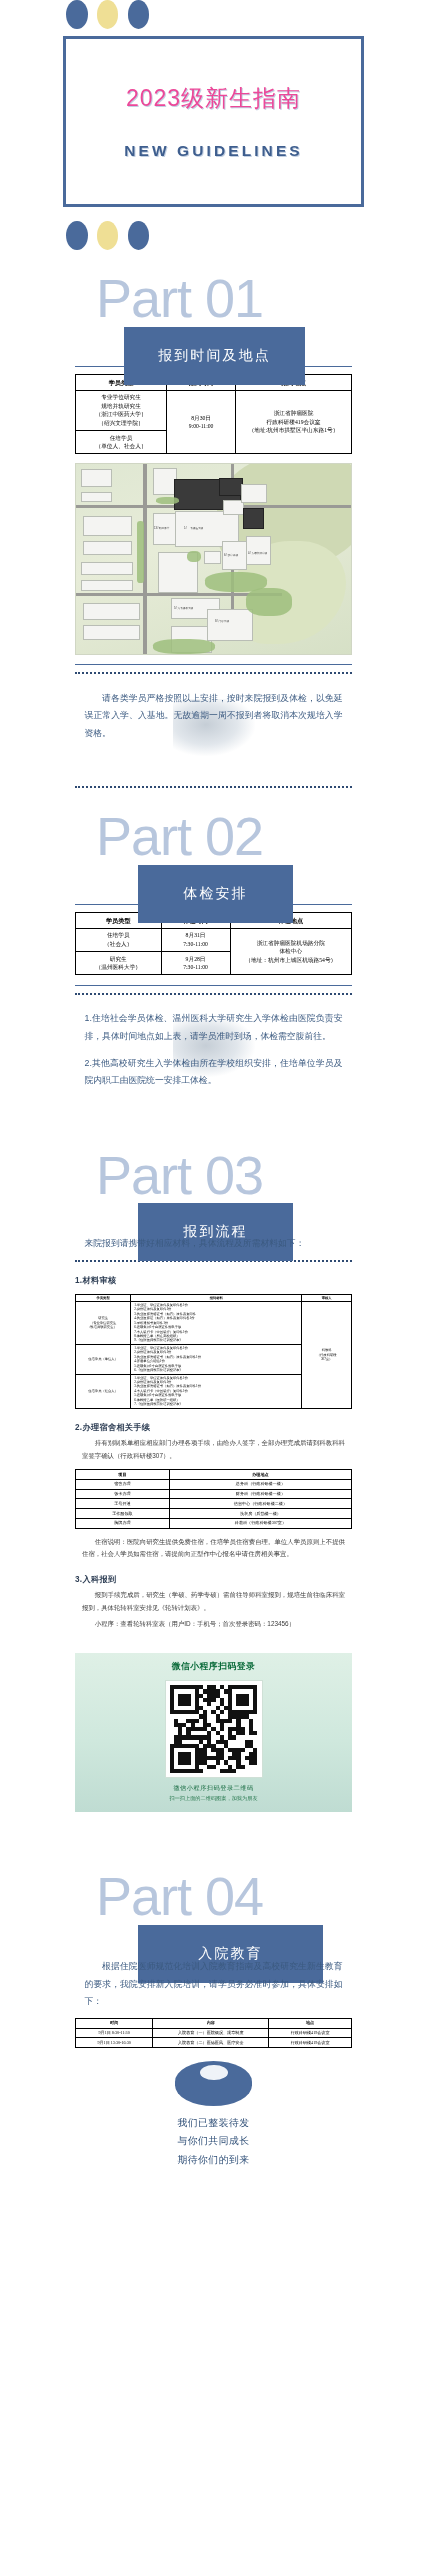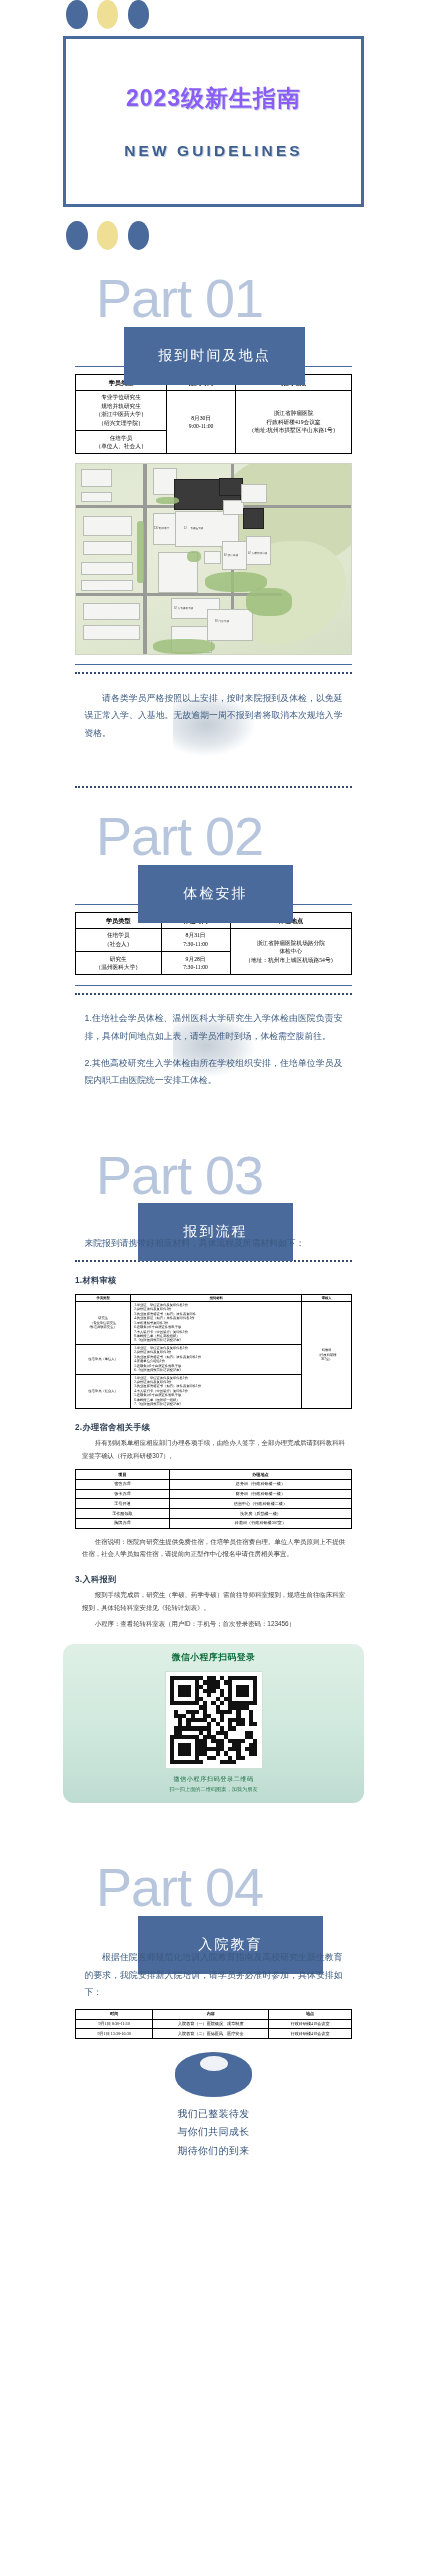--- a/index.html
+++ b/index.html
@@ -25,23 +25,23 @@
     height: 171px;
     border: 3.6px solid #4a6a9b;
     background:#fff;
     display:flex;
     flex-direction:column;
     align-items:center;
     justify-content:center;
   }
   .cover-cn {
     font-size: 23px;
-    font-weight: 700;
+    font-weight: 400;
     letter-spacing: 1px;
-    color: #8b5cf6;
+    color: #ec4899;
     text-shadow: 1px 1px 0 #c3d0e2;
   }
   .cover-en {
     margin-top: 28px;
     font-size: 15.5px;
     font-weight: 700;
     letter-spacing: 3.1px;
     color: #3e5e8e;
     text-shadow: 1px 1px 0 #c3d0e2;
   }
@@ -142,23 +142,23 @@
     font-size: 8.2px; font-weight:700; color:#2f3f55; letter-spacing:0.3px;
   }
   .sub-body {
     width: 263px; margin: 4.1px auto 0 auto;
     font-size: 6.4px; line-height: 1.95; color:#3a3a3a; text-align:justify;
   }
   .sub-body.indent { text-indent:2em; }
 
   
   .qr-panel {
-    width: 301px; margin: 13px auto 0 auto;
+    width: 277px; margin: 22px auto 0 auto;
     background: linear-gradient(180deg,#dff0e6 0%, #cfe8dd 55%, #bfdcd2 100%);
-    padding: 8.2px 0 9.3px 0; text-align:center; position:relative;border-radius:11px;
+    padding: 8.2px 0 9.3px 0; text-align:center; position:relative;
   }
   .qr-title { font-size: 8.8px; color:#0b6b3a; font-weight:700; letter-spacing:0.5px; }
   .qr-box {
     width: 98px; height:98px; margin: 7.2px auto 0 auto;
     background:#fff; padding:4.1px; border:0.5px solid #cfe0d6;
   }
   .qr-grid { width:100%; height:100%; display:grid; grid-template-columns:repeat(21,1fr); grid-template-rows:repeat(21,1fr); }
   .qr-grid i { display:block; }
   .qr-grid i.on { background:#111; }
   .qr-cap { margin-top: 6.2px; font-size: 6.2px; color:#14693f; letter-spacing:0.5px;}

